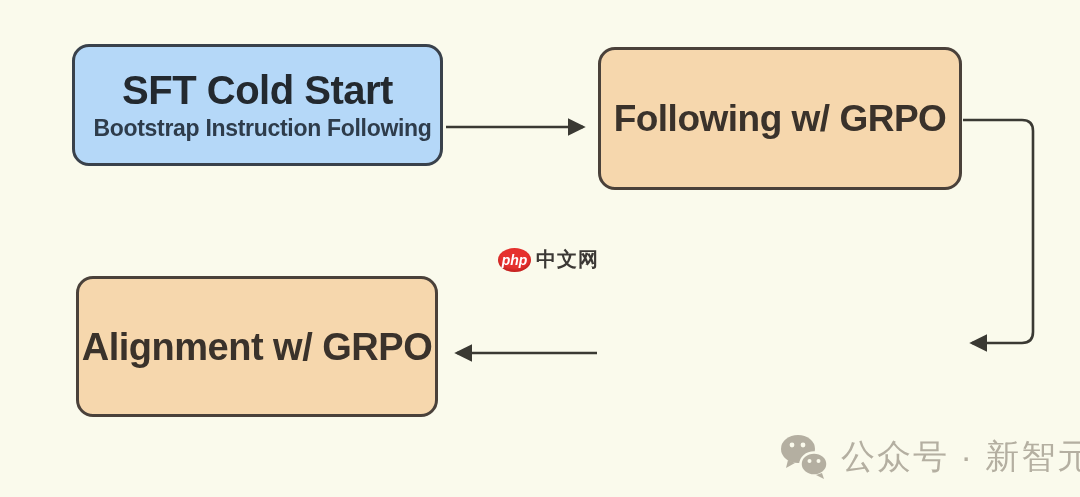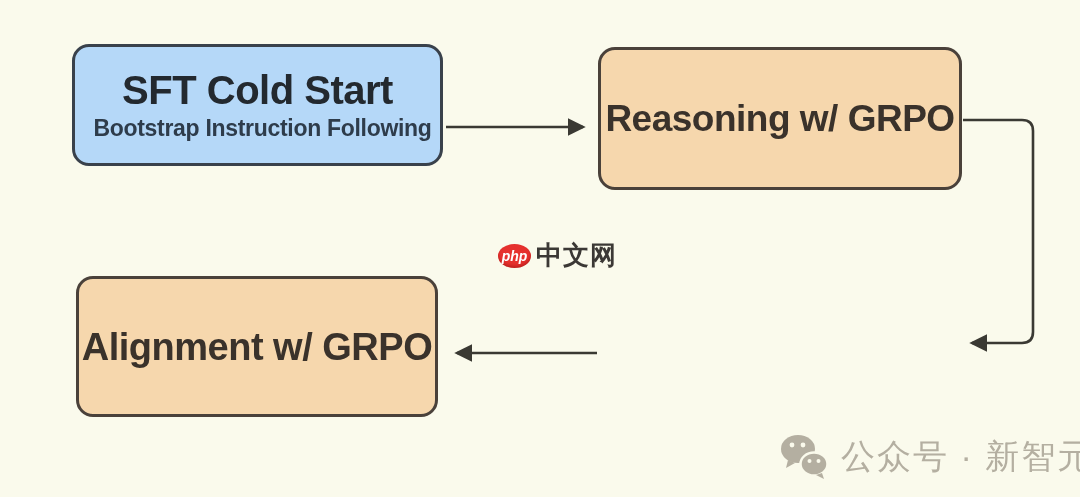--- a/index.html
+++ b/index.html
@@ -37,45 +37,45 @@
   #node-2 .title{font-size:40px;}
   #node-2 .subtitle{font-size:24px;}
   #node-3{left:76px;top:276px;width:362px;height:141px;}
   #node-3 .title{font-size:38px;}
   #node-3 .subtitle{font-size:24px;}
 
   svg.edges{position:absolute;left:0;top:0;pointer-events:none;}
   svg.edges path{fill:none;stroke:var(--arrow);stroke-width:2.6px;}
   svg.edges .ah{fill:var(--arrow);}
 
-  .php-wm{position:absolute;left:498px;top:238px;display:flex;align-items:center;gap:5px;}
+  .php-wm{position:absolute;left:498px;top:246px;display:flex;align-items:center;gap:5px;}
   .php-badge{
     width:33px;height:24px;border-radius:50%;background:var(--wmRed);
     color:#fff;font-style:italic;font-weight:bold;font-size:14px;
     display:flex;align-items:center;justify-content:center;
     box-shadow:inset 0 -2px 3px rgba(120,0,0,.35);
   }
-  .php-site{font-size:26px;font-weight:bold;color:var(--wmDark);letter-spacing:1px;}
+  .php-site{font-size:20px;font-weight:bold;color:var(--wmDark);letter-spacing:1px;}
 
   .stamp{position:absolute;left:780px;top:434px;display:flex;align-items:center;gap:11px;}
   .stamp-text{font-size:34px;color:var(--stamp);letter-spacing:2px;white-space:nowrap;}
   .stamp-icon{display:block;}
 </style>
 </head>
 <body>
 
 <div class="canvas">
 
   <div class="node blue" id="node-0">
     <div class="title">SFT Cold Start</div>
     <div class="subtitle">Bootstrap Instruction Following</div>
   </div>
 
   <div class="node orange" id="node-1">
-    <div class="title">Reasoning w/ GRPO</div>
+    <div class="title">Following w/ GRPO</div>
   </div>
 
 
   <div class="node orange" id="node-3">
     <div class="title">Alignment w/ GRPO</div>
   </div>
 
   <svg class="edges" width="1080" height="497" viewBox="0 0 1080 497">
     <defs>
       <marker id="ahm" viewBox="0 0 10 10" refX="8.5" refY="5" markerWidth="7" markerHeight="7" orient="auto">

